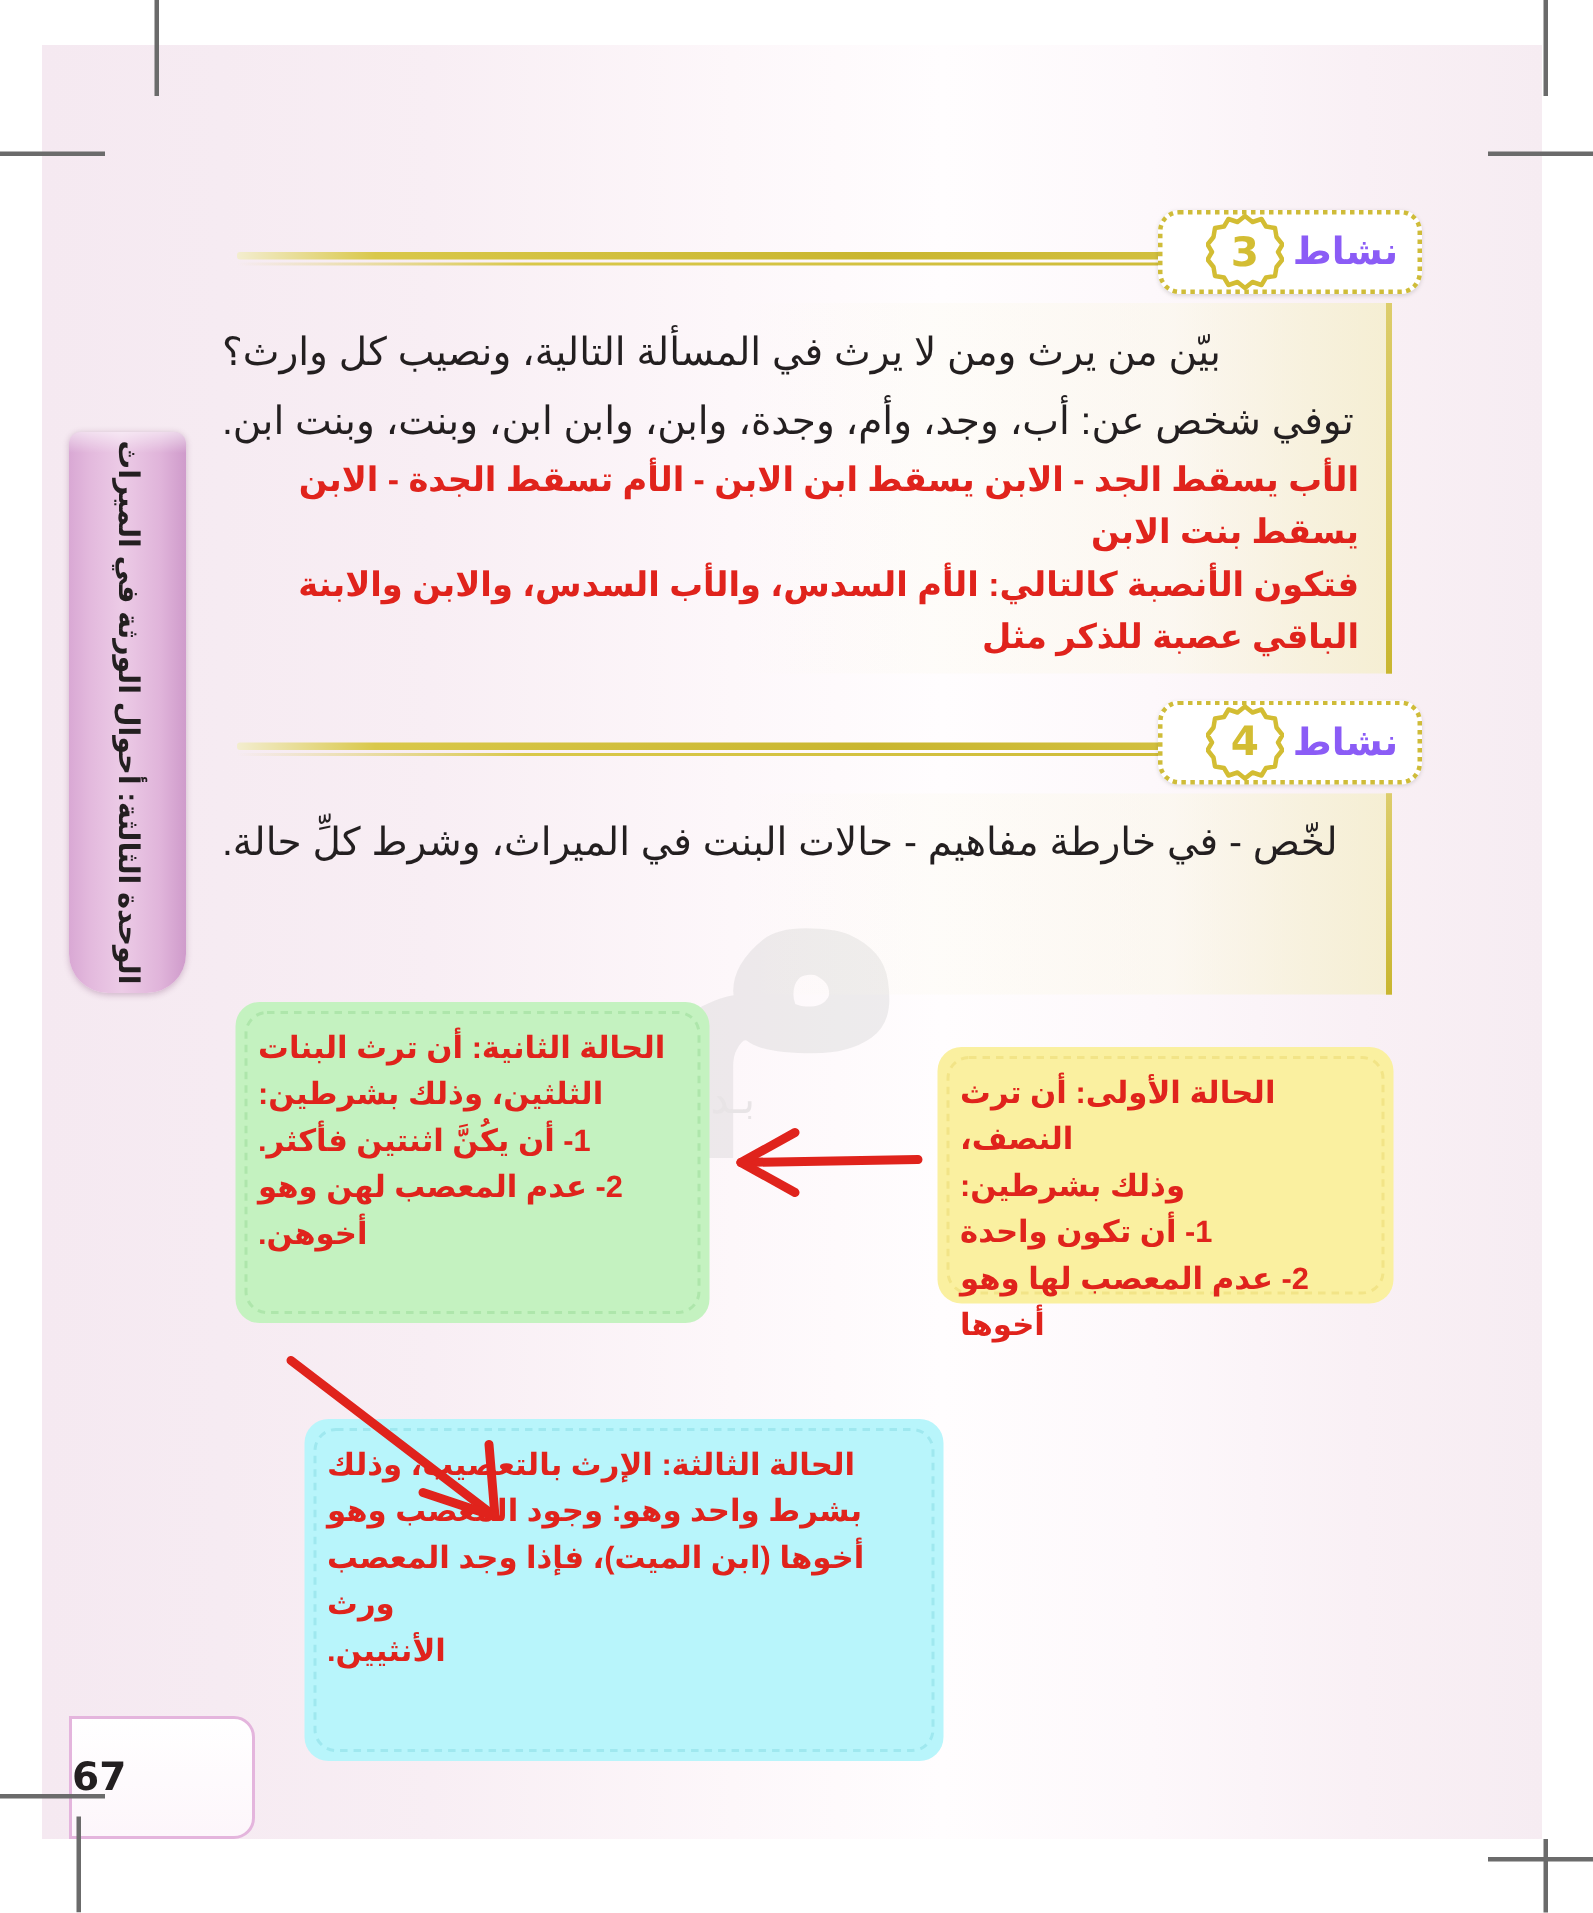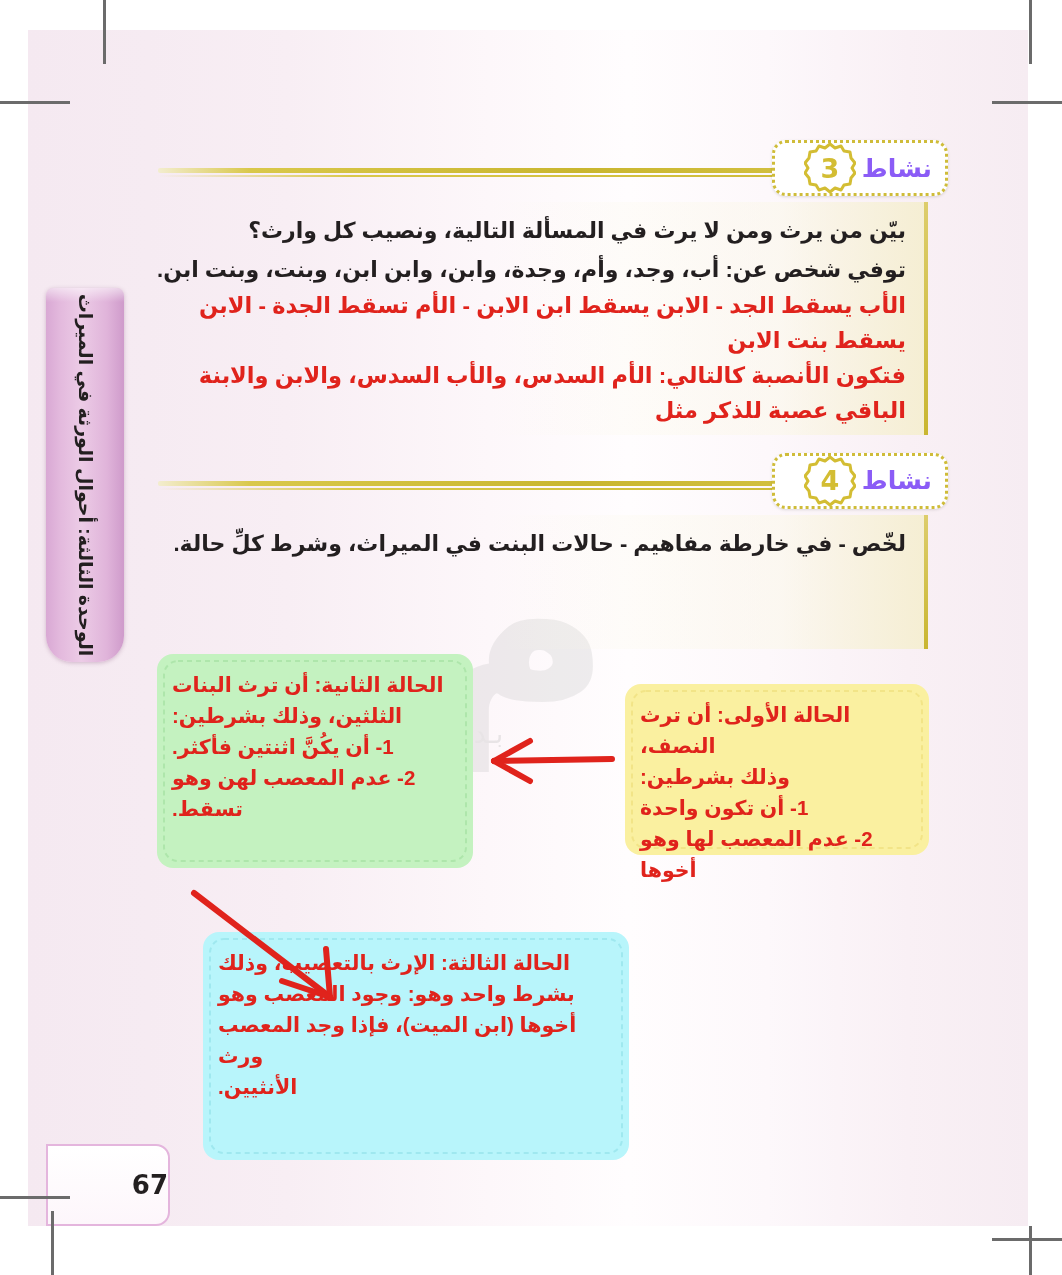--- a/index.html
+++ b/index.html
@@ -72,22 +72,22 @@
   .act-badge .num{position:absolute;inset:0;display:flex;align-items:center;
       justify-content:center;font-size:27px;color:#d3bd33;font-weight:bold;
       font-family:"DejaVu Sans",sans-serif;}
 
   
   .act-body{position:relative;padding:10px 18px 6px 10px;
       border-right:4px solid #d3c14f;min-height:40px;}
   .act-body::after{content:"";position:absolute;right:-4px;top:0;width:4px;height:100%;
       background:linear-gradient(180deg,#ddcd6c,#c9b630);}
 
-  .q-line{font-size:22px;color:#231f20;direction:rtl;text-align:right;
-      line-height:1.75;font-weight:bold;}
+  .q-line{font-size:26px;color:#231f20;direction:rtl;text-align:left;
+      line-height:1.75;font-weight:normal;}
   .ans-line{font-size:22.5px;color:#e0231c;direction:rtl;text-align:right;
       line-height:1.55;font-weight:bold;letter-spacing:-.2px;}
 
   
   .act-wash{position:absolute;right:0;top:0;width:100%;height:100%;
       background:linear-gradient(270deg,rgba(244,238,200,.75) 0%,rgba(250,247,228,.45) 18%,rgba(255,255,255,0) 55%);
       pointer-events:none;z-index:-1;}
 
   
   #map{position:relative;height:560px;z-index:6;}
@@ -104,21 +104,21 @@
 
   
   .arrow{position:absolute;z-index:7;}
   #arrow-h{right:310px;top:80px;}
   #arrow-d{right:560px;top:228px;}
 
   
   #page-num-box{position:absolute;left:-92px;bottom:-86px;width:120px;height:78px;
       background:linear-gradient(180deg,#ffffff,#fdf6fb);
       border:2px solid #e4b5dd;border-radius:0 14px 14px 0;
-      display:flex;align-items:center;justify-content:flex-start;z-index:8;}
+      display:flex;align-items:center;justify-content:flex-end;z-index:8;}
   #page-num{font-size:26px;font-weight:bold;color:#231f20;
       font-family:"DejaVu Sans",sans-serif;}
 </style>
 </head>
 <body>
 
 <div class="cropmark cm-v" style="left:103px;top:0;"></div>
 <div class="cropmark cm-h" style="left:0;top:101px;"></div>
 <div class="cropmark cm-v" style="left:1029px;top:0;"></div>
 <div class="cropmark cm-h" style="left:992px;top:101px;"></div>
@@ -207,21 +207,21 @@
           <svg width="100%" height="100%" viewBox="0 0 330 228" preserveAspectRatio="none" aria-hidden="true">
             <rect x="7" y="7" width="316" height="214" rx="16" fill="#c4f2c0"></rect>
             <rect x="14" y="14" width="302" height="200" rx="14" fill="none" stroke="#aee6ab" stroke-width="2" stroke-dasharray="5 4"></rect>
           </svg>
         </div>
         <div class="inner">
           <div>الحالة الثانية: أن ترث البنات</div>
           <div>الثلثين، وذلك بشرطين:</div>
           <div>1- أن يكُنَّ اثنتين فأكثر.</div>
           <div>2- عدم المعصب لهن وهو</div>
-          <div>تسقط.</div>
+          <div>أخوهن.</div>
         </div>
       </div>
 
       <div class="scallop" id="box-cyan">
         <div class="blob">
           <svg width="100%" height="100%" viewBox="0 0 440 242" preserveAspectRatio="none" aria-hidden="true">
             <rect x="7" y="7" width="426" height="228" rx="16" fill="#b8f5fb"></rect>
             <rect x="14" y="14" width="412" height="214" rx="14" fill="none" stroke="#9fe8ef" stroke-width="2" stroke-dasharray="5 4"></rect>
           </svg>
         </div>

